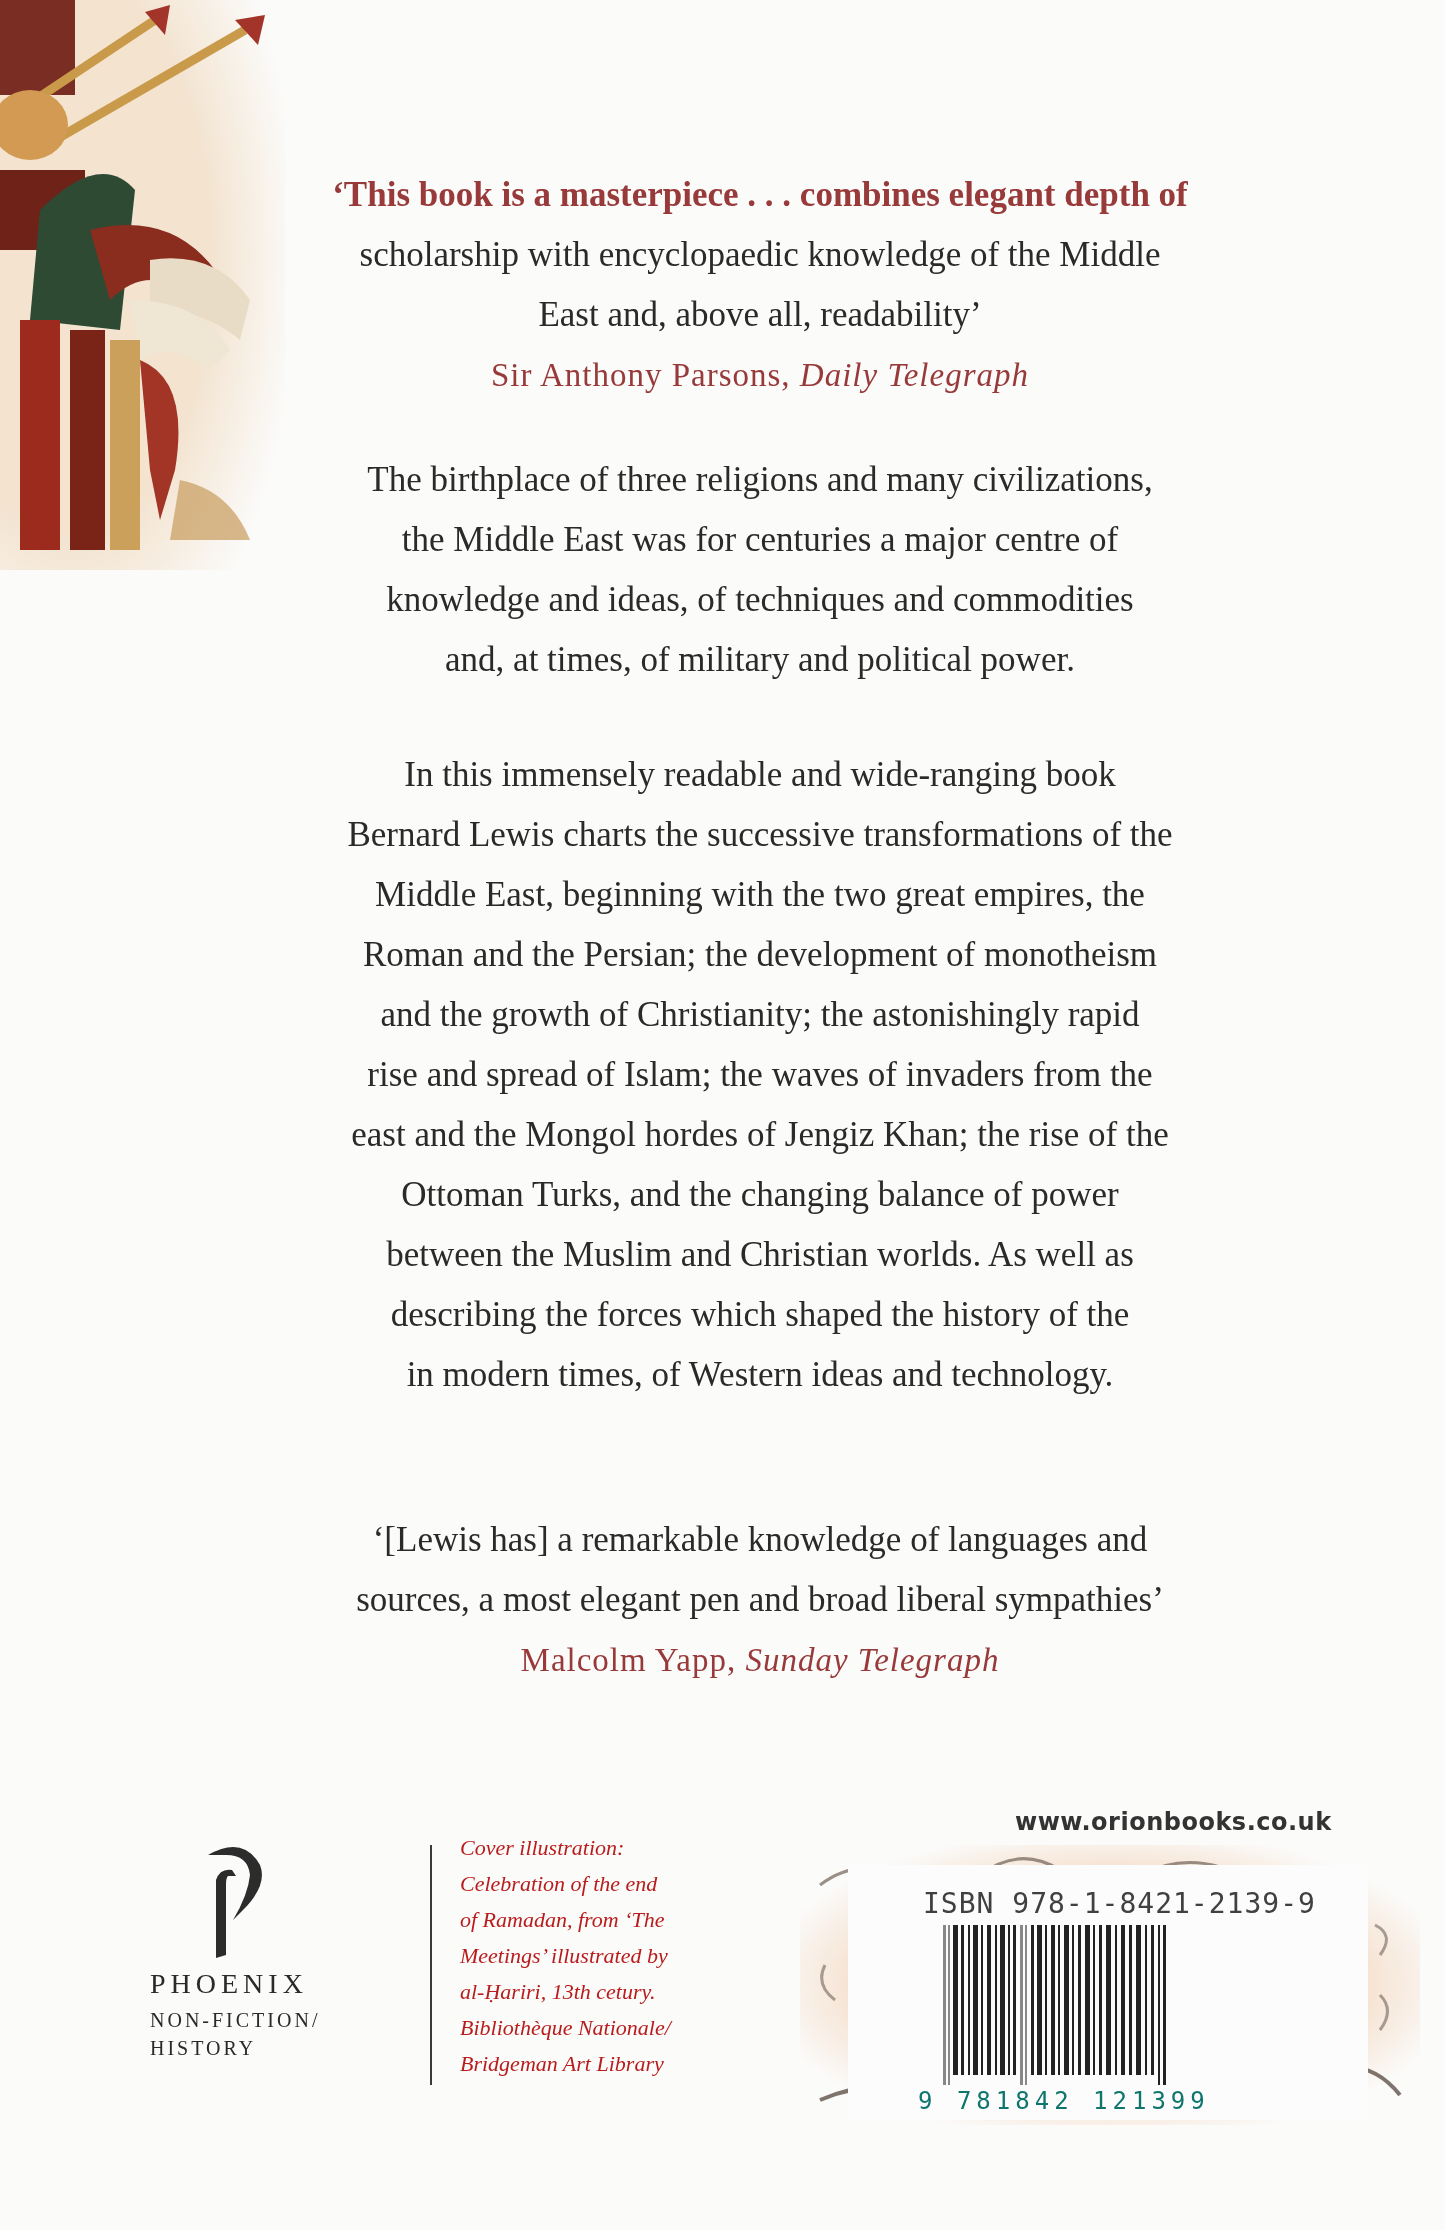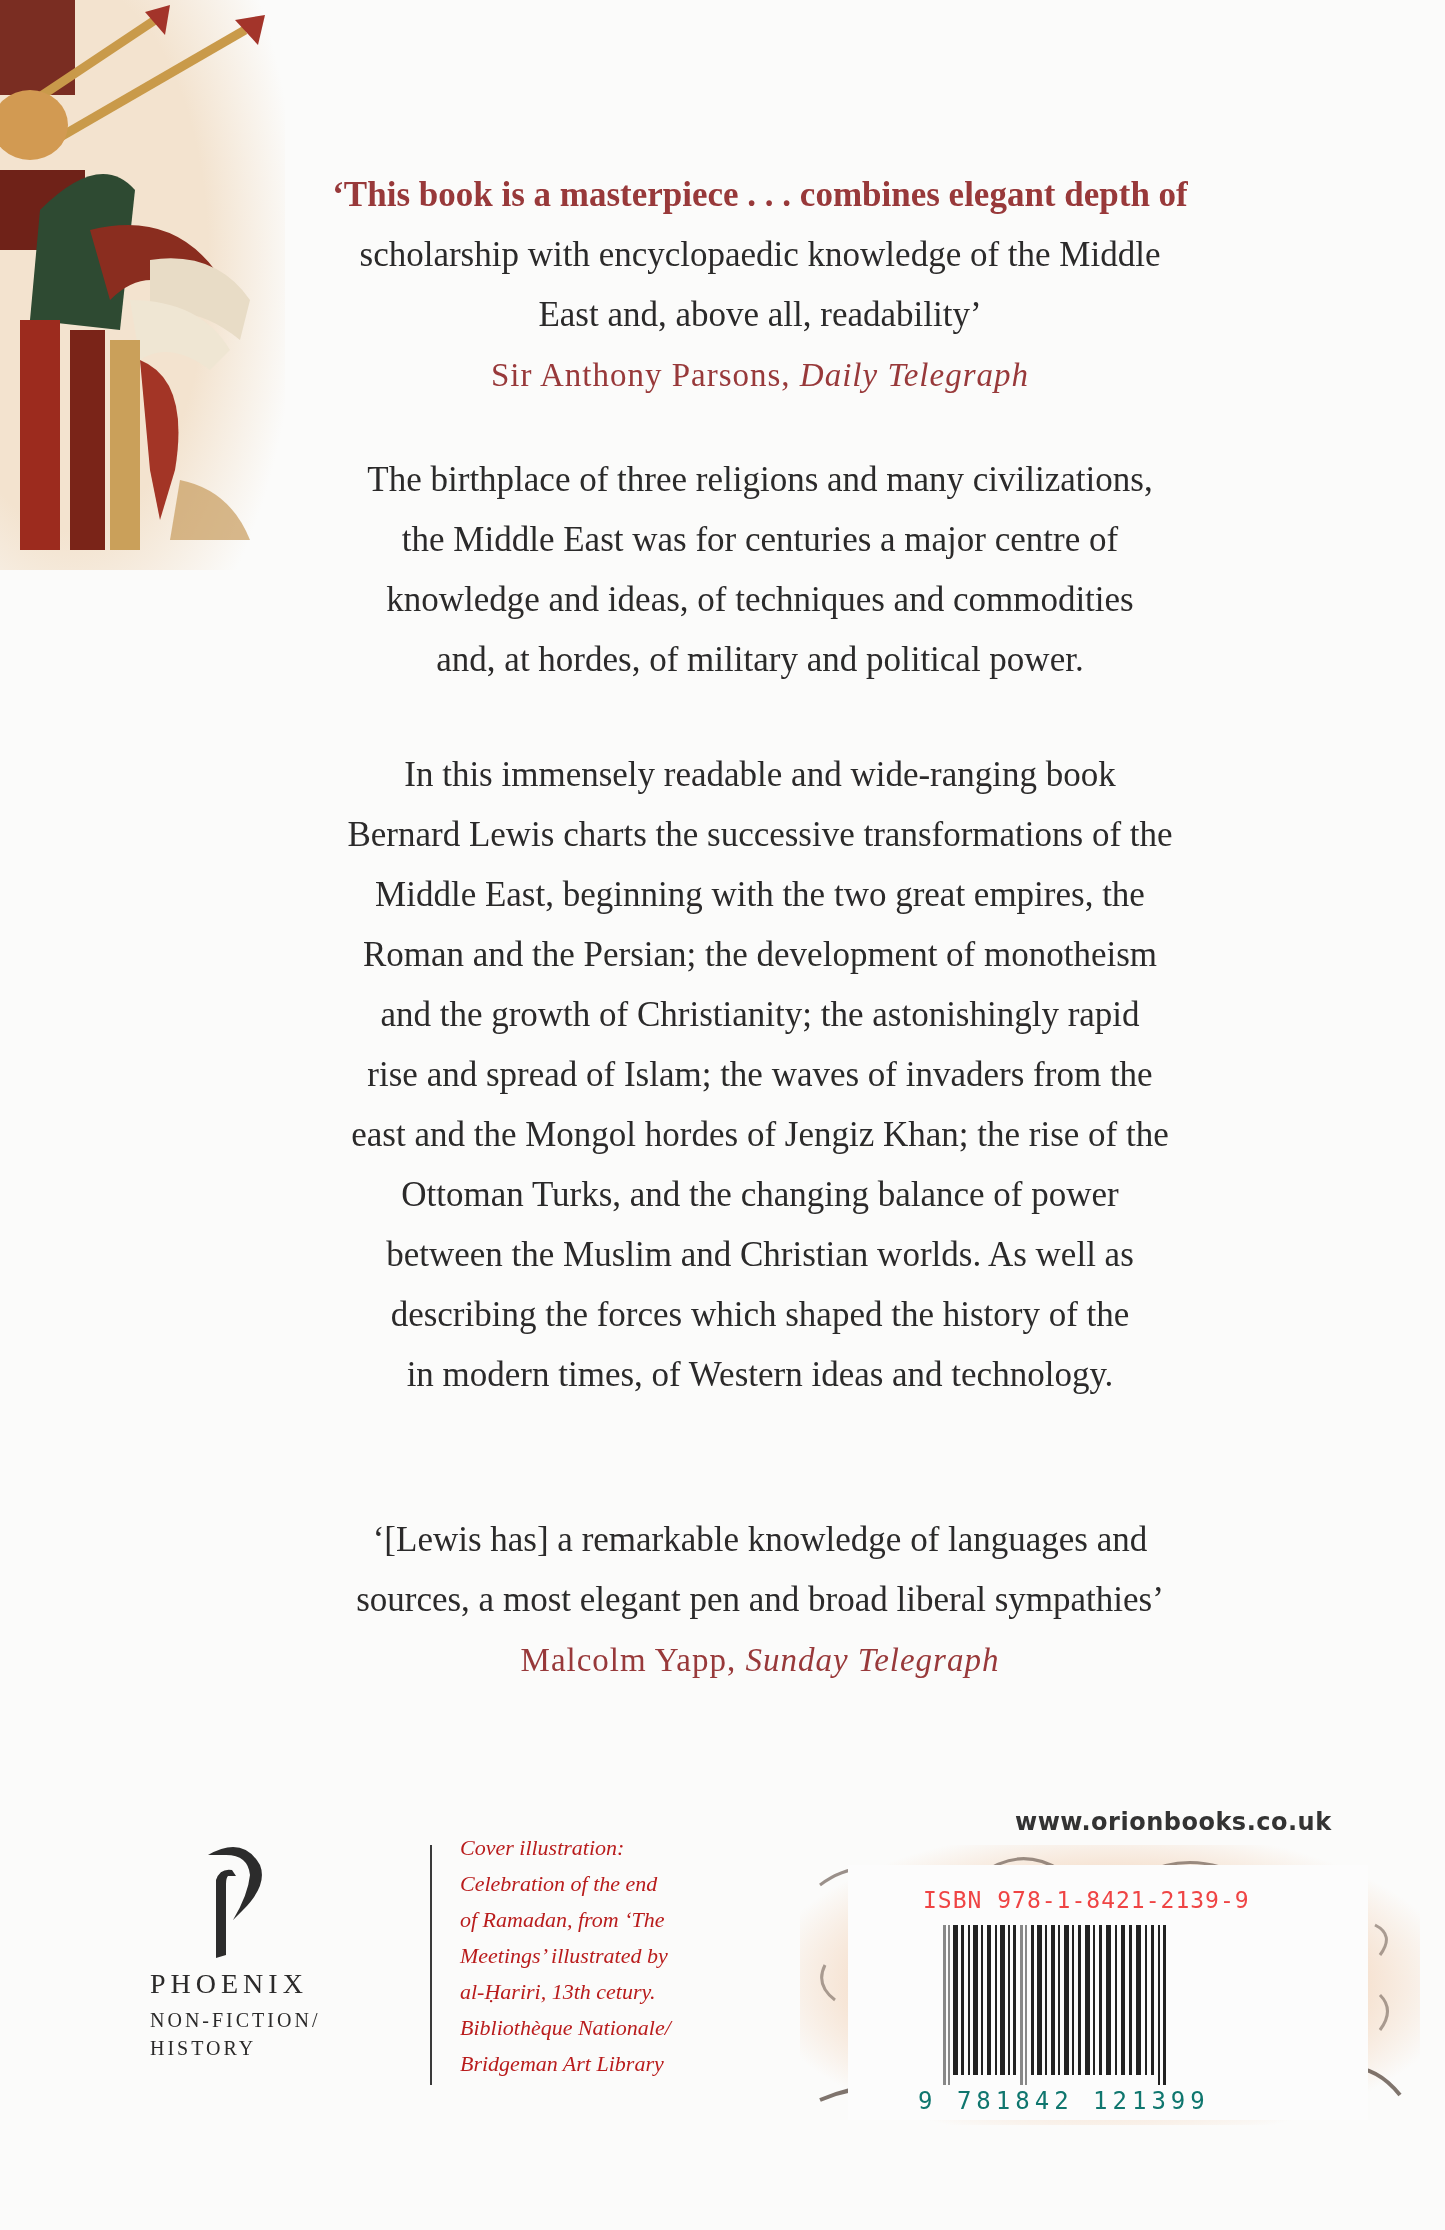--- a/index.html
+++ b/index.html
@@ -36,21 +36,21 @@
   .divider { position: absolute; left: 430px; top: 1845px; width: 2px; height: 240px; background: #3a3a3a; }
   .credits { position: absolute; left: 460px; top: 1830px; width: 280px;
     font-style: italic; font-size: 22px; line-height: 36px; color: #b91c1c; }
 
   .url { position: absolute; left: 1015px; top: 1808px;
     font-family: "DejaVu Sans", sans-serif; font-weight: bold; font-size: 24px; color: #333; letter-spacing: 0.5px; }
   .calligraphy { position: absolute; left: 800px; top: 1845px; width: 620px; height: 280px;
     background: radial-gradient(ellipse at center, #f2d6c0 0%, #f5dfcc 55%, rgba(251,251,250,0) 80%); }
   .calligraphy svg { width: 100%; height: 100%; }
   .barcode-box { position: absolute; left: 848px; top: 1865px; width: 520px; height: 255px; background: #fcfcfc; }
-  .isbn { position: absolute; left: 75px; top: 22px; font-family: "DejaVu Sans Mono", monospace; font-size: 23px; color: #ef4444; letter-spacing: 1px; }
+  .isbn { position: absolute; left: 75px; top: 22px; font-family: "DejaVu Sans Mono", monospace; font-size: 28px; color: #404040; letter-spacing: 1px; }
   .bars { position: absolute; left: 95px; top: 60px; width: 225px; height: 160px; }
   .bars svg { width: 100%; height: 100%; display: block; }
   .barnum { position: absolute; left: 70px; top: 222px; font-family: "DejaVu Sans Mono", monospace; font-size: 24px; color: #0f766e; letter-spacing: 5px; }
 </style>
 </head>
 <body>
 
 <div class="illustration">
   <svg viewBox="0 0 285 570">
     <defs>
@@ -83,21 +83,21 @@
   <span class="line accent bold">‘This book is a masterpiece . . .  combines elegant depth of</span>
   <span class="line">scholarship with encyclopaedic knowledge of the Middle</span>
   <span class="line">East and, above all, readability’</span>
   <span class="line accent attrib"><span>Sir Anthony Parsons, </span><span class="italic">Daily Telegraph</span></span>
 </div>
 
 <div class="text-col" id="blurb1">
   <span class="line">The birthplace of three religions and many civilizations,</span>
   <span class="line">the Middle East was for centuries a major centre of</span>
   <span class="line">knowledge and ideas, of techniques and commodities</span>
-  <span class="line">and, at hordes, of military and political power.</span>
+  <span class="line">and, at times, of military and political power.</span>
 </div>
 
 <div class="text-col" id="blurb2">
   <span class="line">In this immensely readable and wide-ranging book</span>
   <span class="line">Bernard Lewis charts the successive transformations of the</span>
   <span class="line">Middle East, beginning with the two great empires, the</span>
   <span class="line">Roman and the Persian; the development of monotheism</span>
   <span class="line">and the growth of Christianity; the astonishingly rapid</span>
   <span class="line">rise and spread of Islam; the waves of invaders from the</span>
   <span class="line">east and the Mongol hordes of Jengiz Khan; the rise of the</span>

